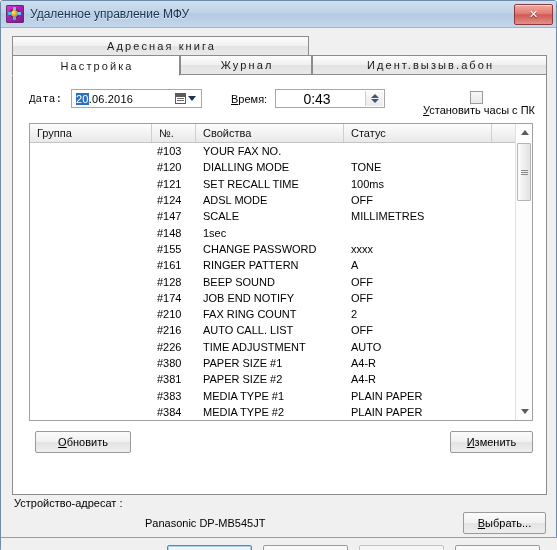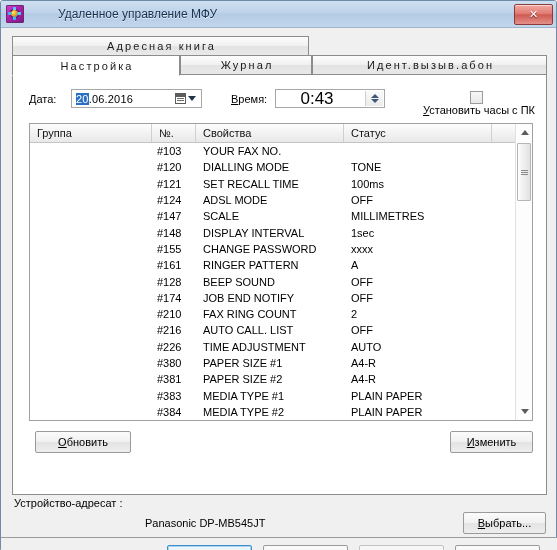--- a/index.html
+++ b/index.html
@@ -16,21 +16,21 @@
     border-radius:3px 3px 0 0;
     background:#f0f0f0;
     display:flex;flex-direction:column;
   }
   
   .titlebar{
     height:26px;flex:0 0 26px;position:relative;
     background:linear-gradient(to bottom,#cddff0 0%,#bed3e9 45%,#b3cbe4 50%,#c3d7ec 100%);
     border-bottom:1px solid #9db6cd;
     border-radius:2px 2px 0 0;
-    display:flex;align-items:center;gap:28px;
+    display:flex;align-items:center;
   }
   .app-icon{
     width:16px;height:16px;margin-left:5px;margin-right:6px;
     border:1px solid #6a2a6a;
     background:linear-gradient(135deg,#d23fd2 0%,#b020b0 40%,#7d1a8a 100%);
     position:relative;border-radius:1px;flex:0 0 16px;
   }
   .app-icon::before{
     content:"";position:absolute;left:4px;top:4px;width:7px;height:7px;
     border-radius:50%;
@@ -84,21 +84,21 @@
   
   .page{
     position:absolute;left:11px;top:47px;width:535px;height:420px;
     box-sizing:border-box;
     background:#fff;border:1px solid #8c8c8c;border-top:none;
   }
   
   .formrow{position:absolute;left:0;top:14px;width:535px;height:24px;}
   .lbl{position:absolute;font-size:11px;color:#000;white-space:nowrap;top:4px;}
   .udl{text-decoration:underline;}
-  .lbl-date{left:16px;}
+  .lbl-date{left:16px;font-family:Liberation Mono, monospace;}
   .lbl-time{left:218px;}
   .date-field{
     position:absolute;left:58px;top:0;width:131px;height:19px;
     box-sizing:border-box;border:1px solid #a7a7a7;background:#fff;
     display:flex;align-items:center;
   }
   .date-val{font-size:11px;padding-left:4px;white-space:nowrap;letter-spacing:.2px;}
   .date-sel{background:#2b6fc4;color:#fff;}
   .date-drop{
     position:absolute;right:1px;top:1px;width:30px;height:15px;
@@ -118,21 +118,21 @@
   }
   .caret-dn{
     width:0;height:0;border-left:4px solid transparent;border-right:4px solid transparent;
     border-top:5px solid #20334d;
   }
   .time-field{
     position:absolute;left:262px;top:0;width:110px;height:19px;
     box-sizing:border-box;border:1px solid #a7a7a7;background:#fff;
     display:flex;align-items:center;justify-content:center;
   }
-  .time-val{font-size:17px;margin-right:26px;}
+  .time-val{font-size:14px;margin-right:26px;}
   .spin{
     position:absolute;right:1px;top:1px;width:17px;height:15px;
     background:linear-gradient(to bottom,#fafafa,#ebebeb);
     border-left:1px solid #cfcfcf;
     display:flex;flex-direction:column;align-items:center;justify-content:center;cursor:pointer;
   }
   .spin i{display:block;width:0;height:0;border-left:4px solid transparent;border-right:4px solid transparent;}
   .spin i.up{border-bottom:4px solid #40567a;margin-bottom:1px;}
   .spin i.dn{border-top:4px solid #40567a;}
   .chk-wrap{position:absolute;left:410px;top:2px;display:flex;align-items:center;cursor:pointer;flex-direction:column;}
@@ -305,21 +305,20 @@
             <div class="trow">
               <div class="td c0"></div>
               <div class="td c1">#147</div>
               <div class="td c2">SCALE</div>
               <div class="td c3">MILLIMETRES</div>
               <div class="td c4"></div>
             </div>
             <div class="trow">
               <div class="td c0"></div>
               <div class="td c1">#148</div>
-              <div class="td c2">DISPLAY INTERVAL</div>
               <div class="td c3">1sec</div>
               <div class="td c4"></div>
             </div>
             <div class="trow">
               <div class="td c0"></div>
               <div class="td c1">#155</div>
               <div class="td c2">CHANGE PASSWORD</div>
               <div class="td c3">xxxx</div>
               <div class="td c4"></div>
             </div>

